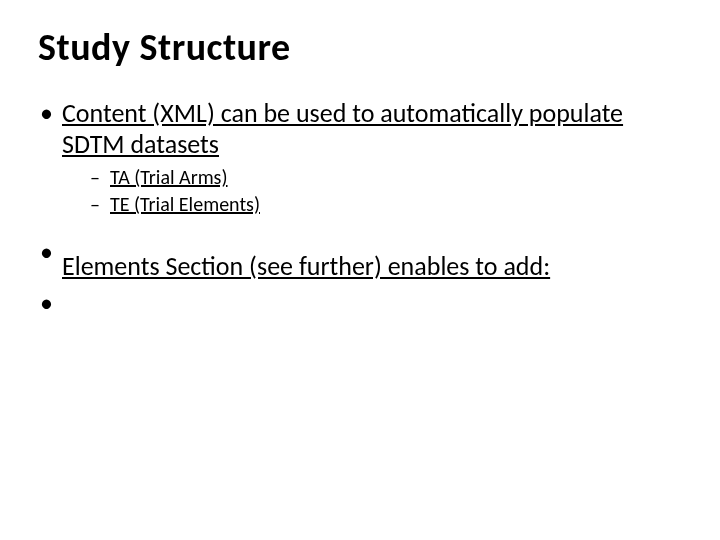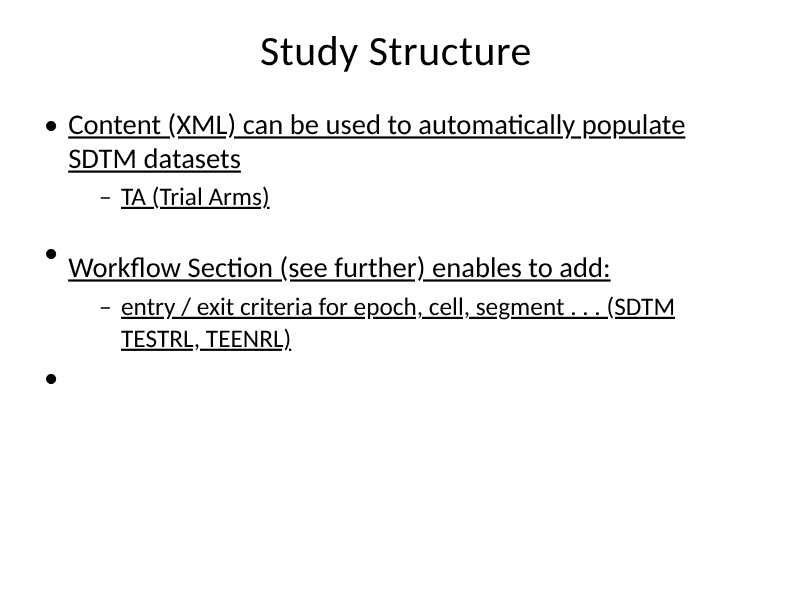--- a/index.html
+++ b/index.html
@@ -11,23 +11,23 @@
     font-family: Calibri, "Segoe UI", Arial, sans-serif;
     color: #000;
   }
   .slide {
     box-sizing: border-box;
     width: 720px;
     height: 540px;
     padding: 18px 38px 20px 38px;
   }
   .title {
-    text-align: center;
+    text-align: left;
     font-size: 38px;
-    font-weight: 400;
+    font-weight: 700;
     margin: 6px 0 28px 0;
     letter-spacing: 0.5px;
   }
   ul.level1 {
     list-style: none;
     margin: 0;
     padding: 0;
     text-decoration: underline;
   }
   ul.level1 > li {
@@ -45,21 +45,21 @@
     font-size: 26px;
   }
   ul.level2 {
     list-style: none;
     margin: 6px 0 20px 0;
     padding: 0 0 0 28px;
   }
   ul.level2 > li {
     position: relative;
     padding-left: 20px;
-    font-size: 23px;
+    font-size: 20px;
     line-height: 1.25;
     margin-bottom: 2px;
   }
   ul.level2 > li::before {
     content: "–";
     position: absolute;
     left: 0;
     top: 0;
   }
   .gap { height: 14px; }
@@ -69,27 +69,25 @@
 <body>
 
 <div class="slide">
   <div class="title">Study Structure</div>
 
   <ul class="level1">
     <li>
       <span>Content (XML) can be used to automatically populate SDTM datasets</span>
       <ul class="level2">
         <li>TA (Trial Arms)</li>
+        <li>TE (Trial Elements)</li>
       </ul>
     </li>
 
     <li class="tight">
       <div class="gap"></div>
-      <span>Workflow Section (see further) enables to add:</span>
-      <ul class="level2">
-        <li>entry / exit criteria for epoch, cell, segment . . . (SDTM TESTRL, TEENRL)</li>
-      </ul>
+      <span>Elements Section (see further) enables to add:</span>
     </li>
 
     <li class="tight">
     </li>
   </ul>
 </div>
 
 </body></html>

